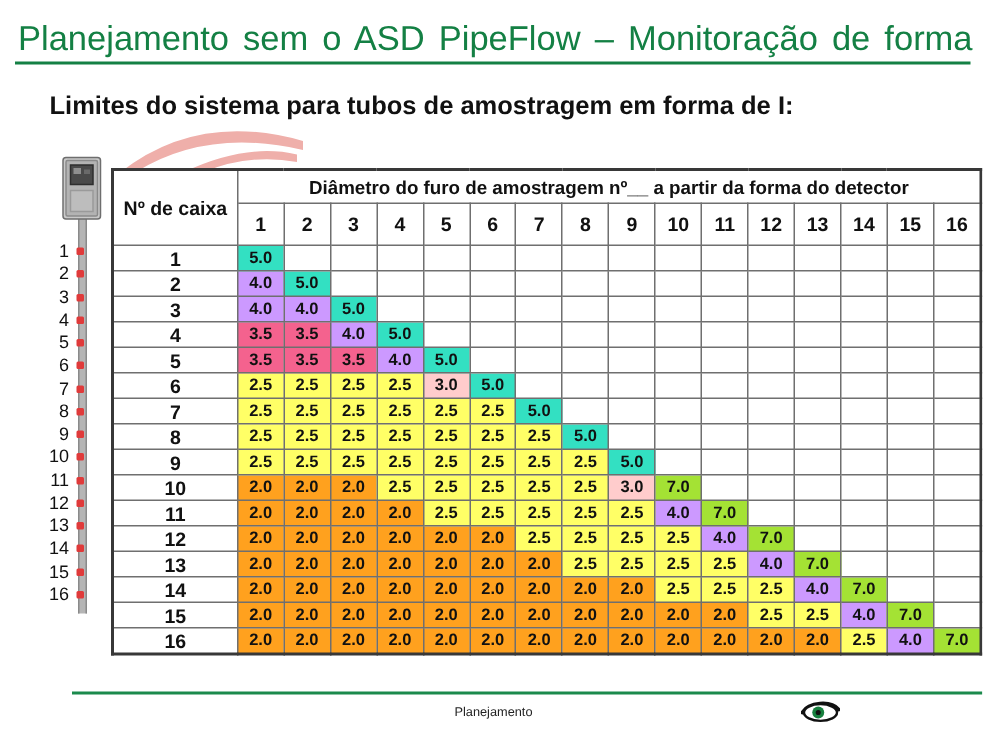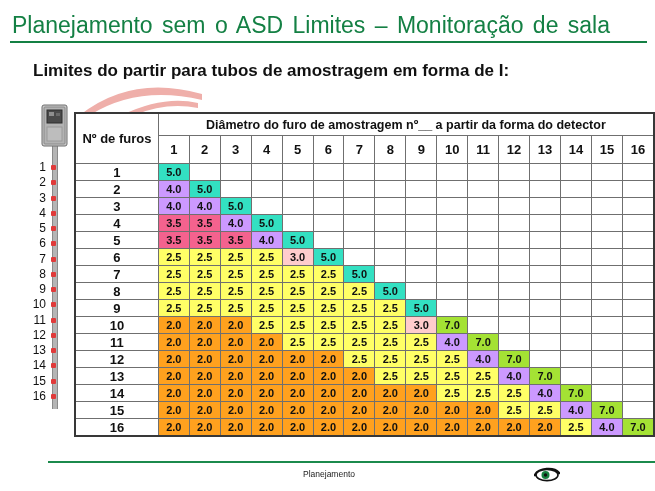--- a/index.html
+++ b/index.html
@@ -42,23 +42,23 @@
   .footer-label{position:absolute;left:303px;top:469px;font-size:8.5px;color:#222;}
   .brand{position:absolute;left:562px;top:465px;font-size:14.5px;font-weight:bold;
          color:#17803e;letter-spacing:0.5px;}
   .brand-eye{position:absolute;left:534px;top:466px;}
 </style>
 </head>
 <body>
 
 <div class="slide">
 
-  <div class="title">Planejamento sem o ASD Limites – Monitoração de sala</div>
+  <div class="title">Planejamento sem o ASD PipeFlow – Monitoração de forma</div>
   <div class="title-underline"></div>
-  <div class="subtitle">Limites do partir para tubos de amostragem em forma de I:</div>
+  <div class="subtitle">Limites do sistema para tubos de amostragem em forma de I:</div>
 
   <svg class="watermark" width="125" height="34" viewBox="0 0 125 34">
     <path d="M0,33 Q52,-8 122,12 L122,18 Q58,3 10,33 Z" fill="#EFAFAA"></path>
     <path d="M42,33 Q84,13 118,21 L118,26 Q86,20 55,33 Z" fill="#EFAFAA"></path>
   </svg>
 
   <svg class="detector" width="28" height="44" viewBox="0 0 28 44">
     <rect x="1" y="1" width="25" height="41" rx="2" fill="#c9c9c9" stroke="#6e6e6e"></rect>
     <rect x="3" y="3" width="21" height="37" rx="1" fill="#b3b3b3" stroke="#8a8a8a"></rect>
     <rect x="6" y="6" width="15" height="13" fill="#4a4a4a" stroke="#2e2e2e"></rect>
@@ -98,21 +98,21 @@
       <div class="hole-dot" style="top: 363.25px;"></div>
       <div class="hole-num" style="top: 374.5px;">15</div>
       <div class="hole-dot" style="top: 378.5px;"></div>
       <div class="hole-num" style="top: 389.75px;">16</div>
       <div class="hole-dot" style="top: 393.75px;"></div>
     </div>
 
   <table class="limits-table">
     <thead>
       <tr>
-        <th class="corner" rowspan="2">Nº de furos</th>
+        <th class="corner" rowspan="2">Nº de caixa</th>
         <th class="span-head" colspan="16">Diâmetro do furo de amostragem nº__ a partir da forma do detector</th>
       </tr>
       <tr id="colnum-row">
           <th class="colnum">1</th>
           <th class="colnum">2</th>
           <th class="colnum">3</th>
           <th class="colnum">4</th>
           <th class="colnum">5</th>
           <th class="colnum">6</th>
           <th class="colnum">7</th>

